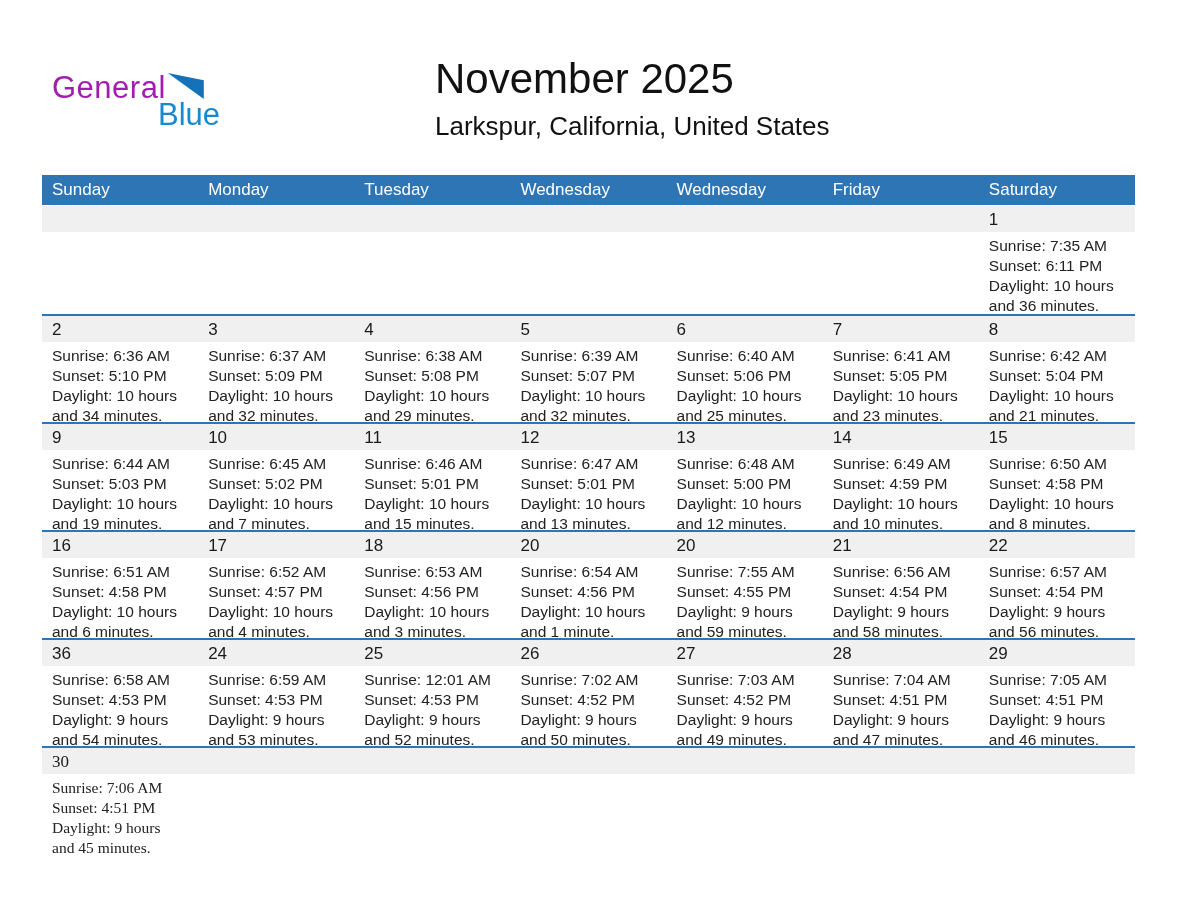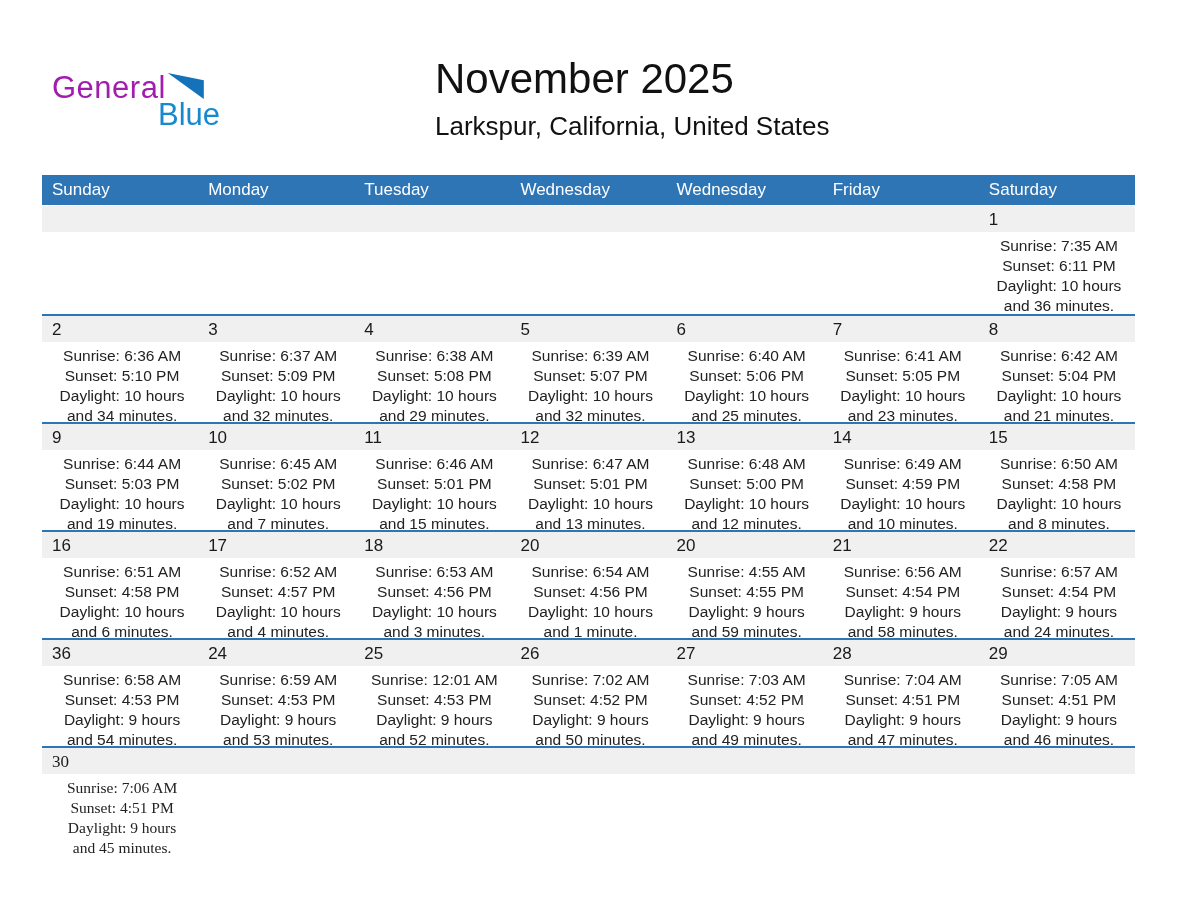--- a/index.html
+++ b/index.html
@@ -29,21 +29,21 @@
   .weekday{flex:1 1 0;color:var(--header-text,#ffffff);font-size:17px;padding-left:10px;font-weight:400;}
   .grid{margin-top:1px;}
   .week{display:flex;height:108px;box-sizing:border-box;background:#fff;}
   .week + .week{border-top:2px solid var(--separator,#2E75B6);}
   .week:last-child{height:124px;font-family:Liberation Serif, serif;}
   .cell{
     width:14.2857%;box-sizing:border-box;
     background:linear-gradient(to bottom,var(--band-bg,#F0F0F0) 0,var(--band-bg,#F0F0F0) 26px,#ffffff 26px);
   }
   .daynum{height:26px;line-height:27px;padding-left:10px;font-size:17px;color:#1a1a1a;}
-  .lines{padding:4px 6px 0 10px;font-size:15.5px;line-height:1.29;color:#222;text-align:center;}
+  .lines{padding:4px 6px 0 10px;font-size:15.5px;line-height:1.29;color:#222;}
 </style>
 </head>
 <body>
 
 <div class="logo">
   <div class="logo-top">
     <span class="logo-word1">General</span>
     <span class="logo-triangle"></span>
   </div>
   <div class="logo-word2">Blue</div>
@@ -245,42 +245,42 @@
           <div class="lines">
             <div>Sunrise: 6:54 AM</div>
             <div>Sunset: 4:56 PM</div>
             <div>Daylight: 10 hours</div>
             <div>and 1 minute.</div>
           </div>
         </div>
         <div class="cell">
           <div class="daynum">20</div>
           <div class="lines">
-            <div>Sunrise: 4:55 AM</div>
+            <div>Sunrise: 7:55 AM</div>
             <div>Sunset: 4:55 PM</div>
             <div>Daylight: 9 hours</div>
             <div>and 59 minutes.</div>
           </div>
         </div>
         <div class="cell">
           <div class="daynum">21</div>
           <div class="lines">
             <div>Sunrise: 6:56 AM</div>
             <div>Sunset: 4:54 PM</div>
             <div>Daylight: 9 hours</div>
             <div>and 58 minutes.</div>
           </div>
         </div>
         <div class="cell">
           <div class="daynum">22</div>
           <div class="lines">
             <div>Sunrise: 6:57 AM</div>
             <div>Sunset: 4:54 PM</div>
             <div>Daylight: 9 hours</div>
-            <div>and 24 minutes.</div>
+            <div>and 56 minutes.</div>
           </div>
         </div>
       </div>
       <div class="week">
         <div class="cell">
           <div class="daynum">36</div>
           <div class="lines">
             <div>Sunrise: 6:58 AM</div>
             <div>Sunset: 4:53 PM</div>
             <div>Daylight: 9 hours</div>

